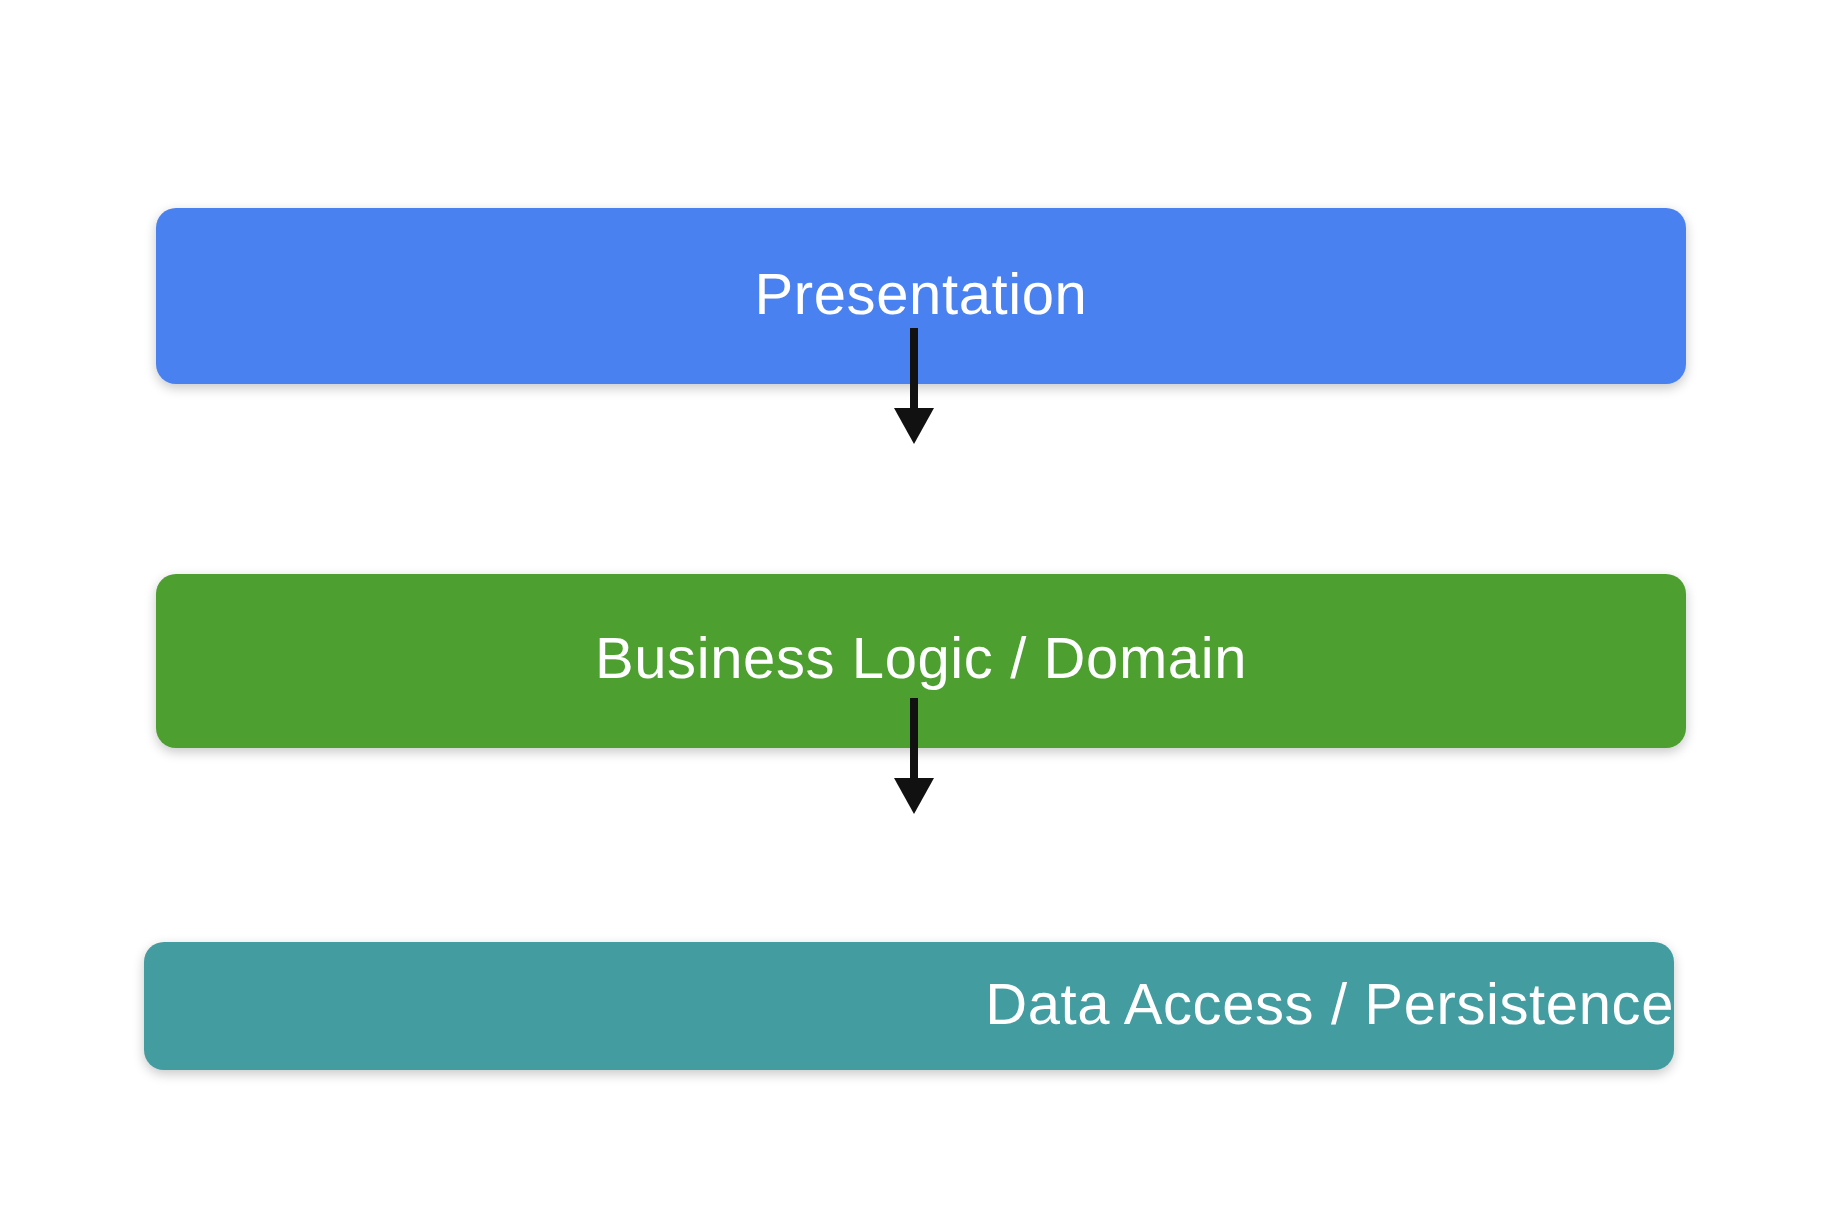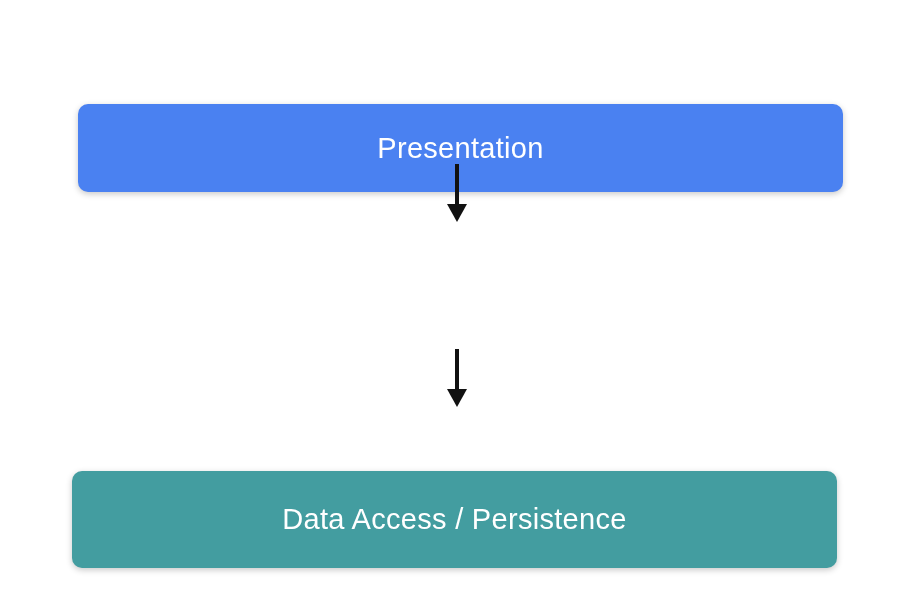--- a/index.html
+++ b/index.html
@@ -27,21 +27,21 @@
   }
   .layer-label {
     color: #ffffff;
     font-size: 29px;
     font-weight: 500;
     letter-spacing: 0.3px;
     white-space: nowrap;
   }
   #layer-box-1 { left: 78px; top: 60px;  height: 88px; }
   #layer-box-2 { left: 78px; top: 243px; height: 87px; }
-  #layer-box-3 { left: 72px; top: 427px; height: 97px; }
+  #layer-box-3 { left: 72px; top: 427px; height: 64px; justify-content: flex-end; }
   .down-arrow {
     position: absolute;
     width: 26px;
     height: 58px;
   }
   #arrow-1 { left: 444px; top: 164px; }
   #arrow-2 { left: 444px; top: 349px; }
   .down-arrow svg { display: block; width: 100%; height: 100%; }
 </style>
 </head>
@@ -53,20 +53,23 @@
     <span class="layer-label">Presentation</span>
   </div>
 
   <div class="down-arrow" id="arrow-1" style="color: rgb(17, 17, 17);">
     <svg viewBox="0 0 26 58" xmlns="http://www.w3.org/2000/svg">
       <line x1="13" y1="0" x2="13" y2="42" stroke="currentColor" stroke-width="4"></line>
       <polygon points="3,40 23,40 13,58" fill="currentColor"></polygon>
     </svg>
   </div>
 
+  <div class="layer-box" id="layer-box-2" style="background-color: rgb(77, 159, 47);">
+    <span class="layer-label">Business Logic / Domain</span>
+  </div>
 
   <div class="down-arrow" id="arrow-2" style="color: rgb(17, 17, 17);">
     <svg viewBox="0 0 26 58" xmlns="http://www.w3.org/2000/svg">
       <line x1="13" y1="0" x2="13" y2="42" stroke="currentColor" stroke-width="4"></line>
       <polygon points="3,40 23,40 13,58" fill="currentColor"></polygon>
     </svg>
   </div>
 
   <div class="layer-box" id="layer-box-3" style="background-color: rgb(67, 157, 160);">
     <span class="layer-label">Data Access / Persistence</span>

